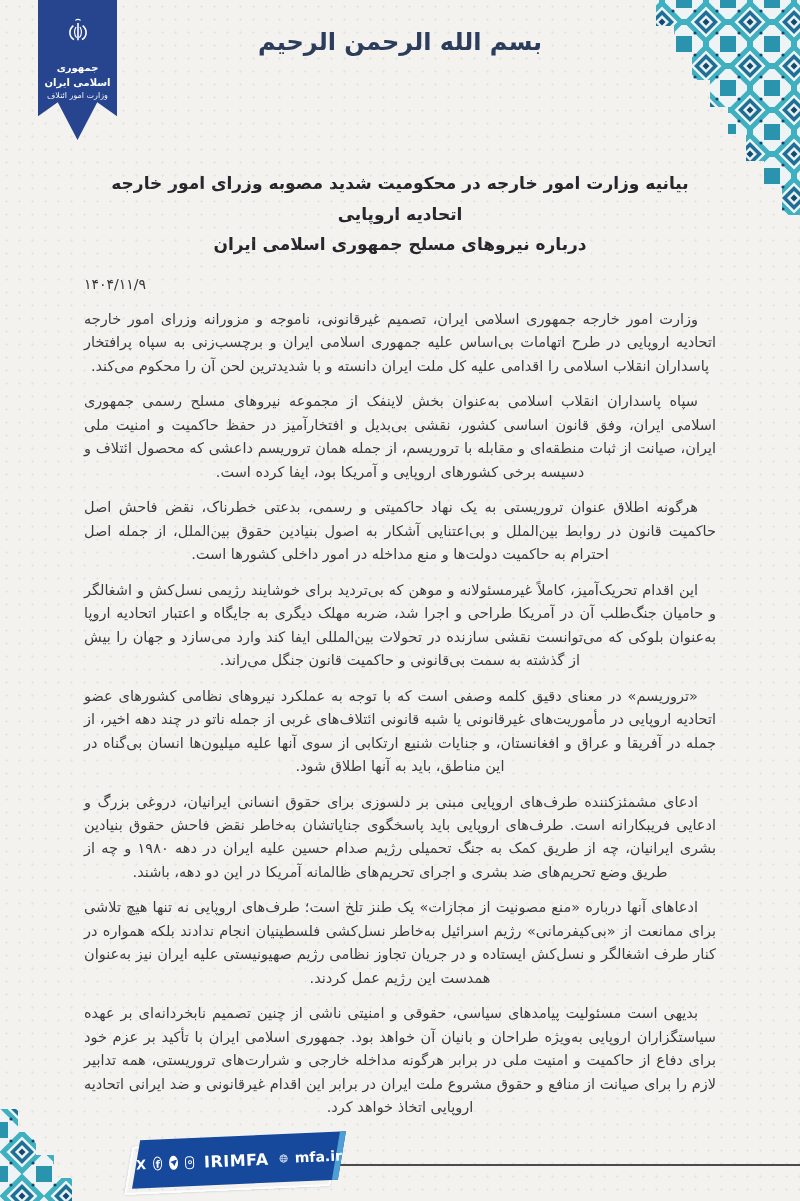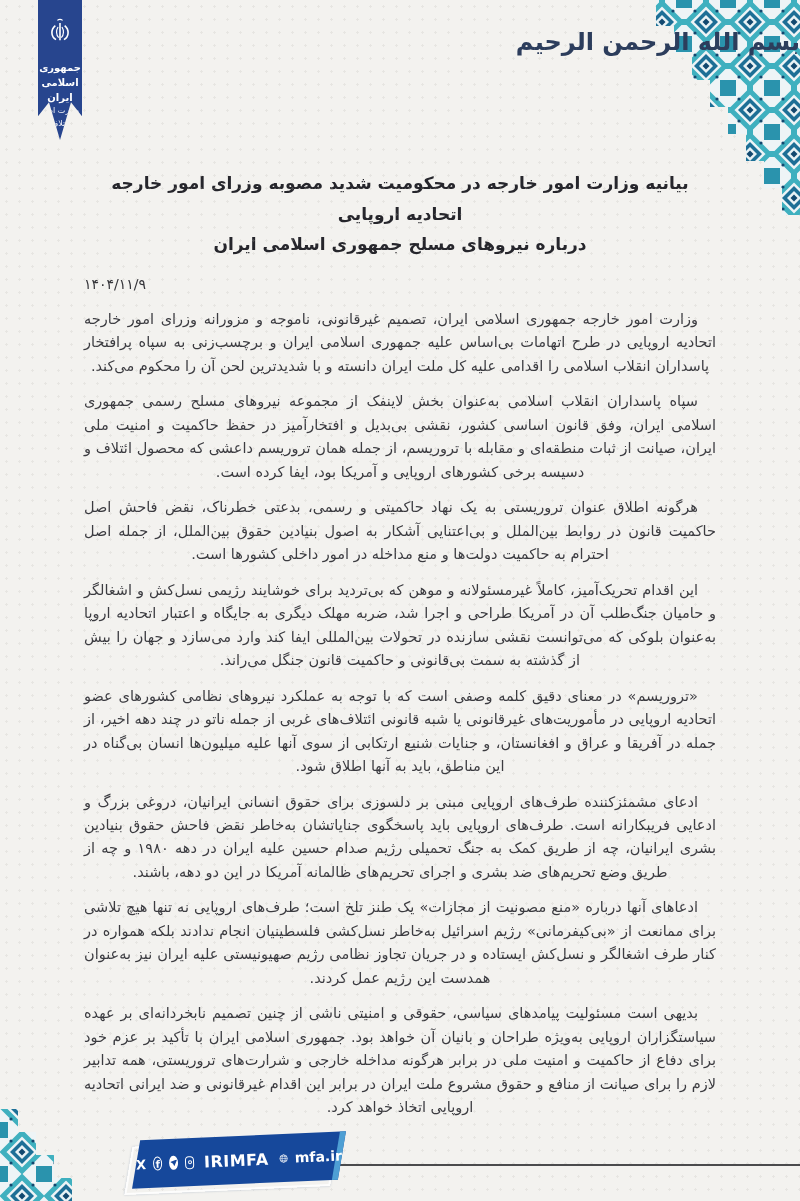--- a/index.html
+++ b/index.html
@@ -11,32 +11,32 @@
   .page::before{
     content:"";position:absolute;inset:0;pointer-events:none;
     background-image:radial-gradient(circle,rgba(185,183,175,.22) 1px,transparent 1.3px);
     background-size:13px 13px;
   }
   
   .tiles-tr{position:absolute;top:0;right:0;}
   .tiles-bl{position:absolute;bottom:0;left:0;}
   
   .emblem{
-    position:absolute;top:0;left:38px;width:44px;height:140px;
+    position:absolute;top:0;left:38px;width:79px;height:140px;
     background:#27458e;color:#fff;text-align:center;
     clip-path:polygon(0 0,100% 0,100% 83%,75% 73%,50% 100%,25% 73%,0 83%);
     display:flex;flex-direction:column;align-items:center;
     padding-top:10px;box-sizing:border-box;
   }
   .emblem-symbol{height:46px;display:flex;align-items:center;justify-content:center;}
   .emblem-org{font-size:10px;font-weight:700;line-height:1.5;margin-top:4px;direction:rtl;}
   .emblem-ministry{font-size:8px;line-height:1.6;direction:rtl;opacity:.95;}
   
   .bismillah{
-    position:absolute;top:28px;left:0;right:0;
+    position:absolute;top:28px;left:0;right:0;text-align:center;
     font-size:24px;font-weight:700;color:#2c3d5c;direction:rtl;
   }
   
   .title{
     margin:168px 92px 0;font-size:17px;font-weight:700;color:#26262c;
     text-align:center;direction:rtl;line-height:1.8;
   }
   .date{
     margin:16px 84px 0;direction:rtl;text-align:left;
     font-size:14px;color:#35353a;letter-spacing:3px;

